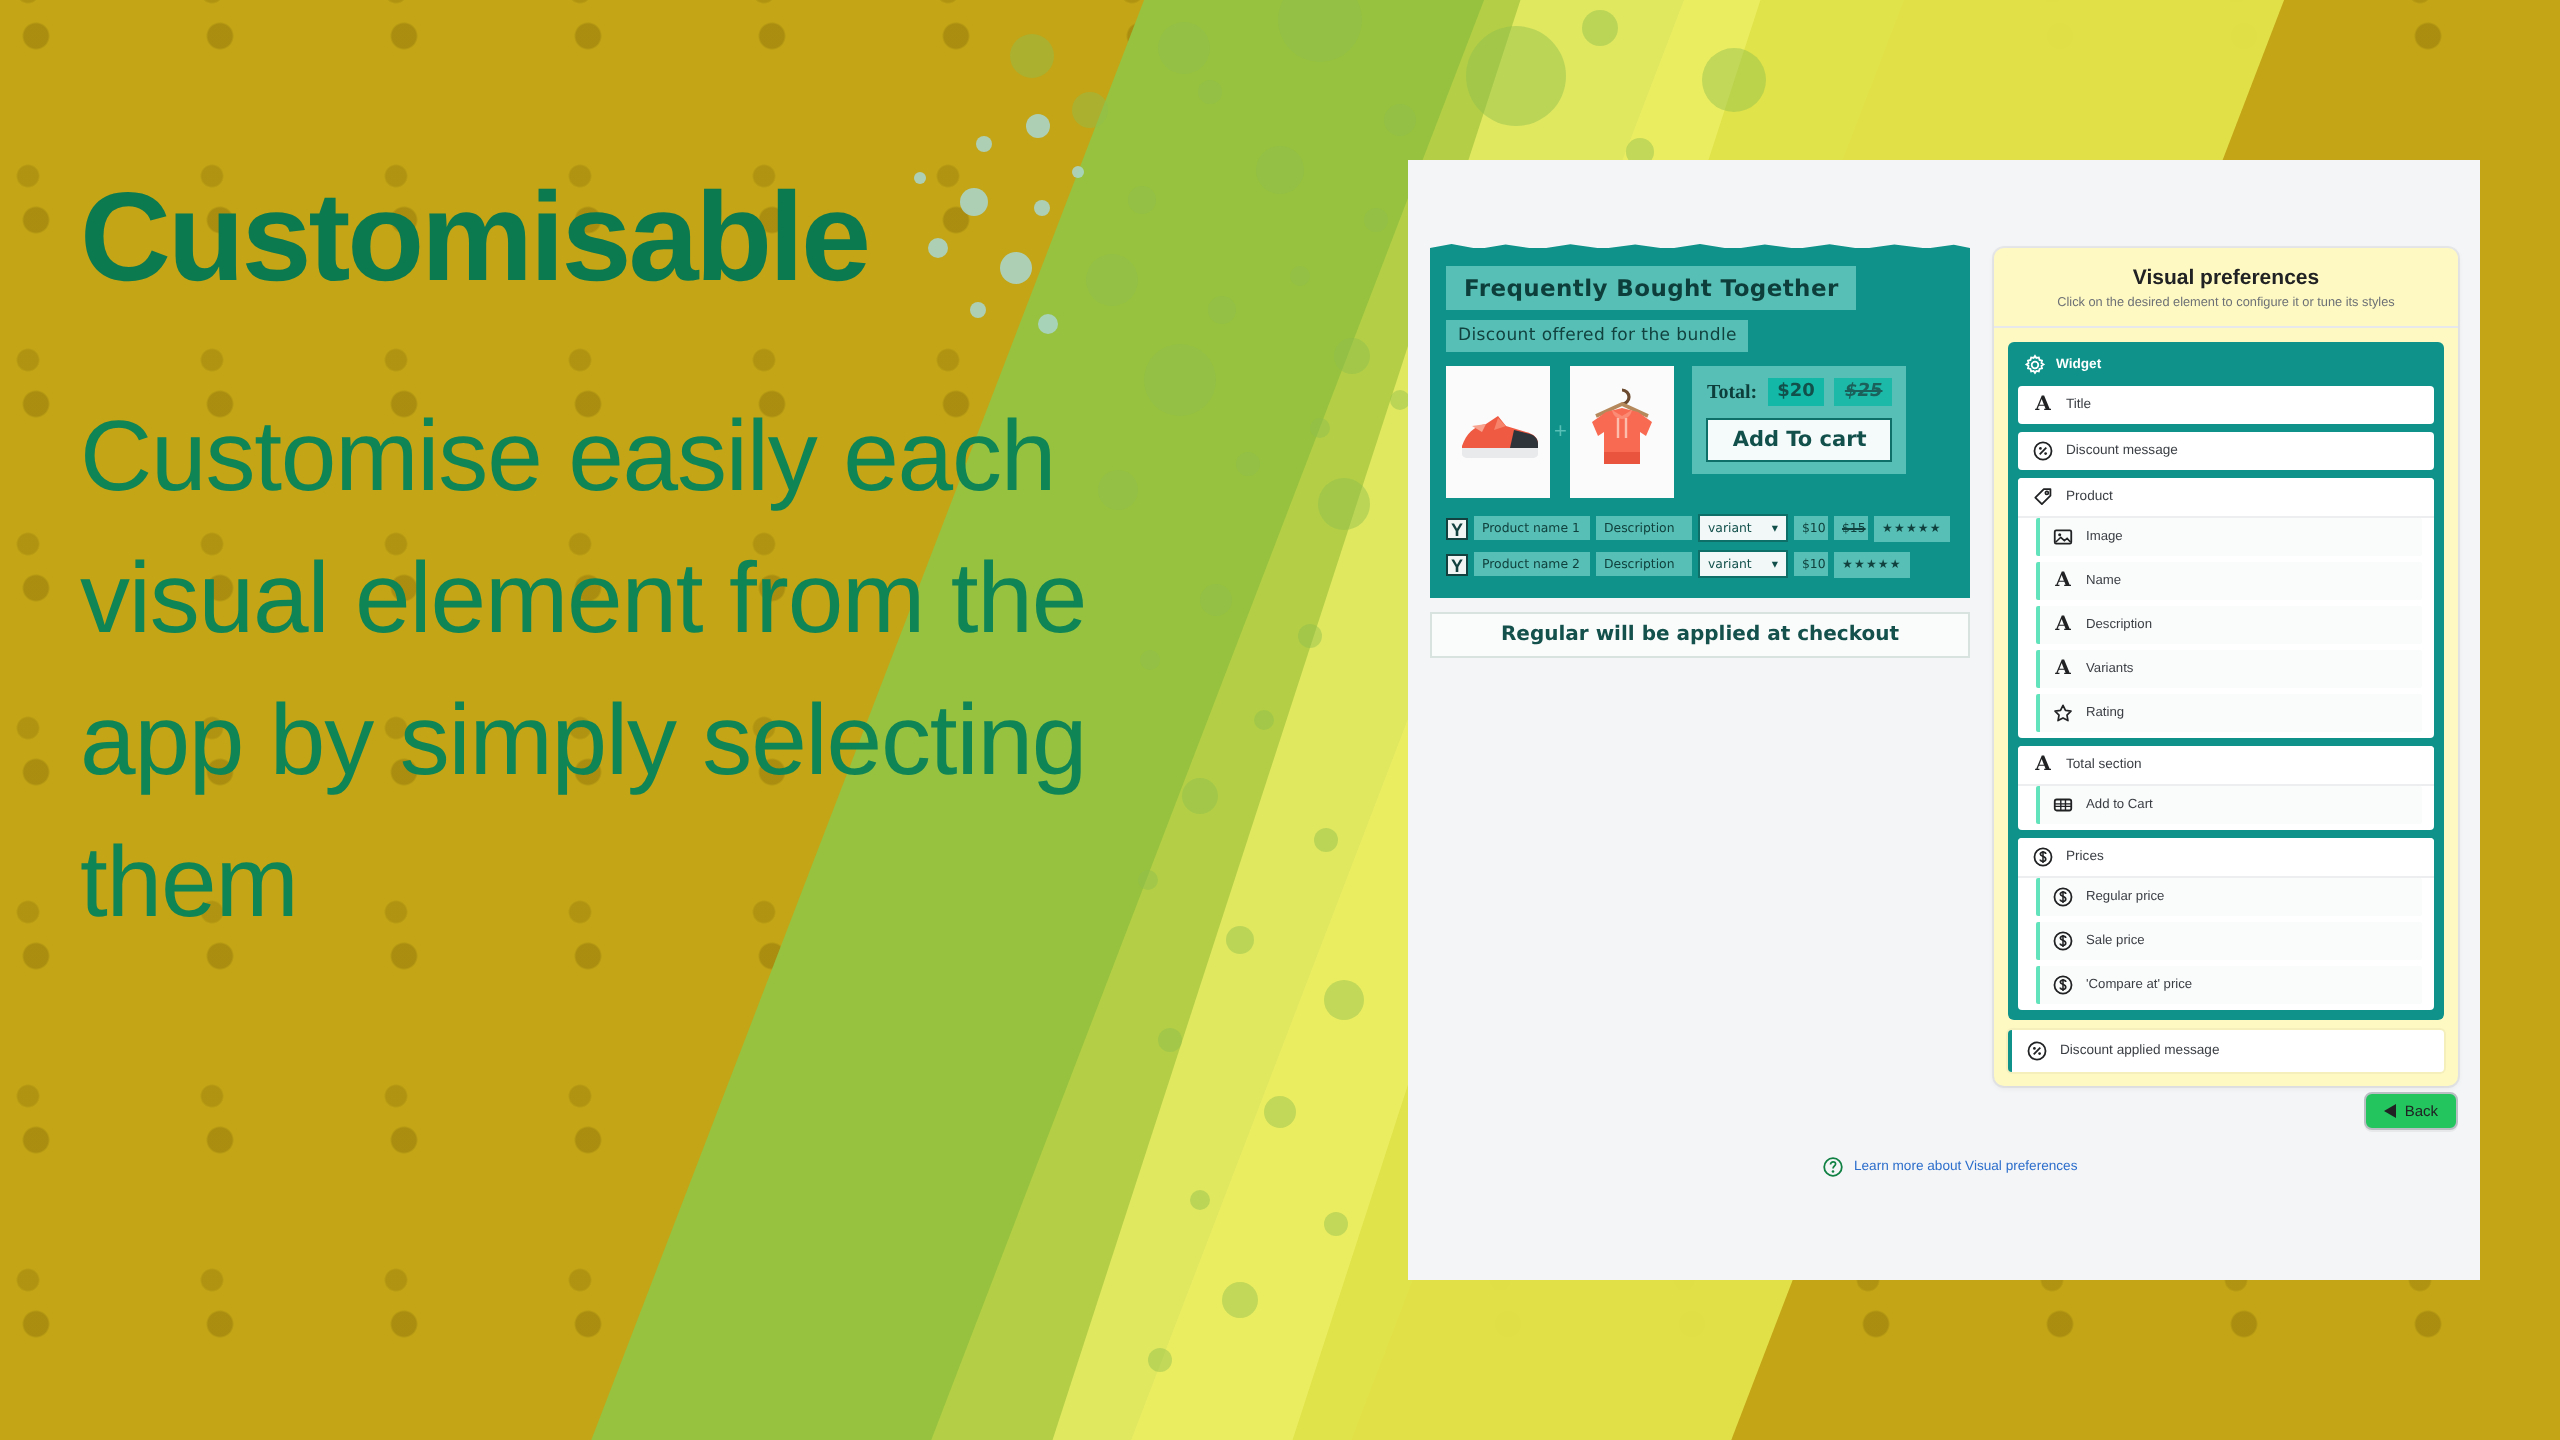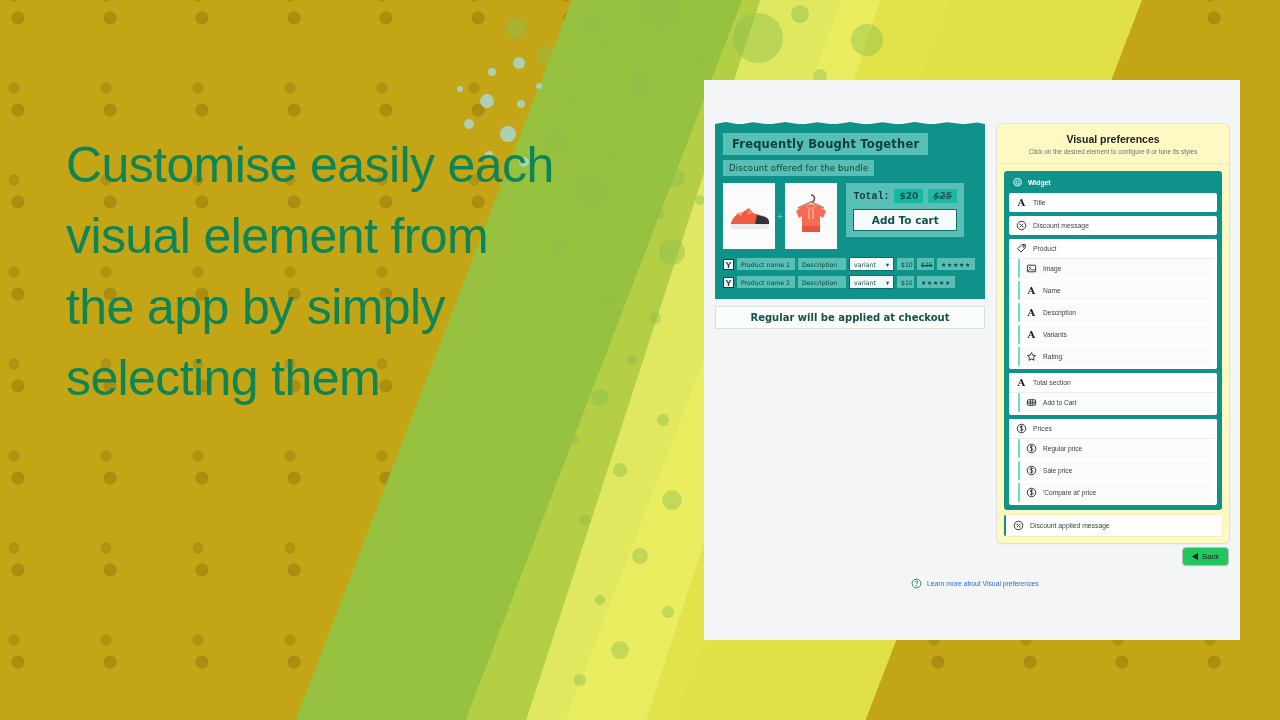--- a/index.html
+++ b/index.html
@@ -76,21 +76,20 @@
     letter-spacing: -1.6px;
     line-height: 1;
   }
   .subcopy {
     margin-top: 42px;
     font-size: 50px;
     line-height: 1.42;
     color: #0f8455;
     letter-spacing: -0.6px;
     font-weight: 400;
-    margin-left: 26px;
   }
 
   
   .shot {
     position: absolute;
     left: 704px; top: 80px;
     width: 536px; height: 560px;
     background: #f4f5f7;
     z-index: 7;
     overflow: hidden;
@@ -124,21 +123,21 @@
   .imgs { display: flex; align-items: center; }
   .prod-img {
     width: 52px; height: 66px;
     background: #fbfbfb;
     display: flex; align-items: center; justify-content: center;
   }
   .plus { color: #58c0b6; font-size: 11px; margin: 0 2px; }
 
   .total-box { margin-left: 9px; background: #57bfb5; padding: 6px 7px; }
   .total-row { display: flex; align-items: center; gap: 5px; }
-  .total-lbl { font-size: 10px; color: #0d3e3b; font-family: Liberation Mono, monospace; font-weight: 600; }
+  .total-lbl { font-size: 10px; color: #0d3e3b; font-family: Liberation Serif, serif; font-weight: 600; }
   .price-pill {
     background: #14b8a6; color: #12504c;
     font-size: 9px; font-weight: bold; padding: 2px 5px;
     font-family: "DejaVu Sans", sans-serif;
   }
   .price-pill.strike { text-decoration: line-through; opacity: .85; font-style: italic; }
   .atc {
     margin-top: 6px;
     background: #f4fbfa; color: #12504c;
     text-align: center;
@@ -321,20 +320,21 @@
       <circle cx="521" cy="104" r="4"></circle>
     <circle cx="469" cy="124" r="5"></circle>
       <circle cx="508" cy="134" r="8"></circle>
     <circle cx="489" cy="155" r="4"></circle>
       <circle cx="524" cy="162" r="5"></circle>
     <circle cx="539" cy="86" r="3"></circle>
       <circle cx="460" cy="89" r="3"></circle>
   </svg>
 
   <div class="copy">
+    <div class="headline">Customisable</div>
     <div class="subcopy">Customise easily each visual element from the app by simply selecting them</div>
   </div>
 
   <div class="shot">
 
     <div class="preview">
       <div class="fbt">
         <div class="chip fbt-title">Frequently Bought Together</div>
         <div class="chip fbt-sub">Discount offered for the bundle</div>
 

